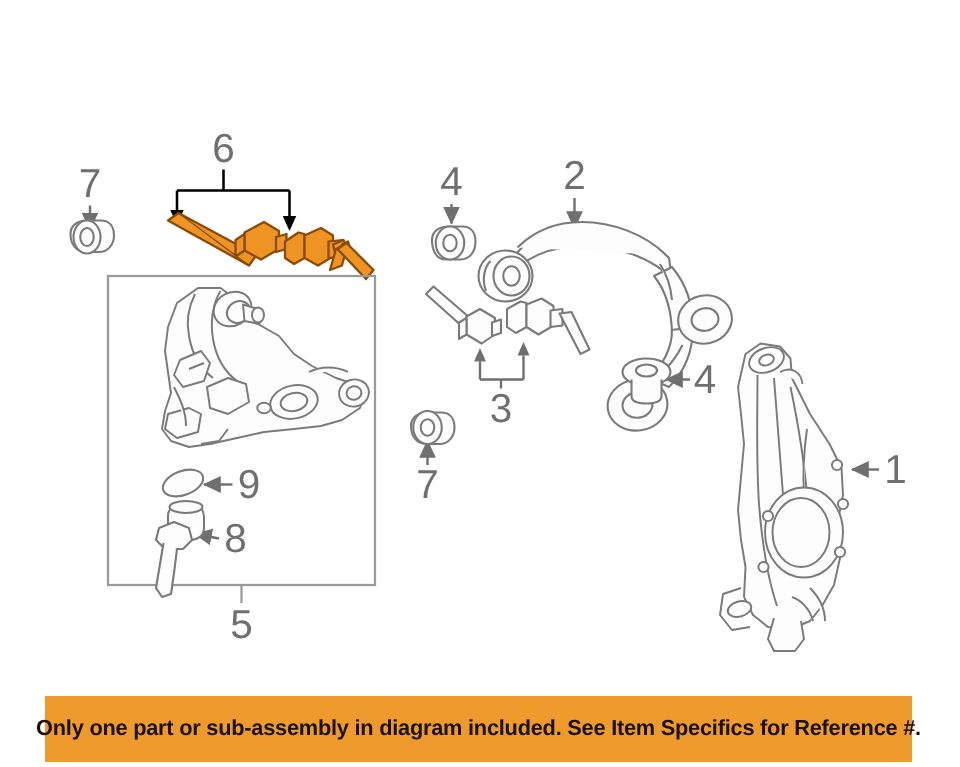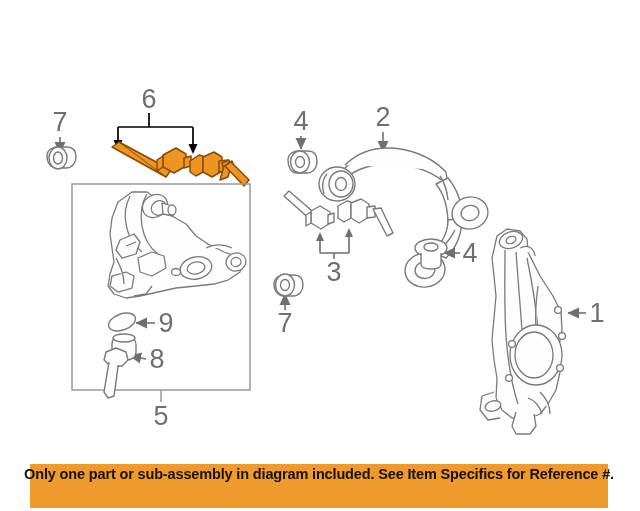--- a/index.html
+++ b/index.html
@@ -37,20 +37,21 @@
     position: absolute;
     left: 30px;
     top: 464px;
     width: 578px;
     height: 44px;
     background: #ee9a2c;
     box-sizing: border-box;
     display: flex;
     flex-direction: column;
     align-items: center;
+    justify-content: center;
   }
   .banner-line {
     font-family: "Liberation Sans", sans-serif;
     font-size: 14.5px;
     font-weight: bold;
     color: #1a1208;
     white-space: nowrap;
     line-height: 20px;
     letter-spacing: -0.15px;
   }

